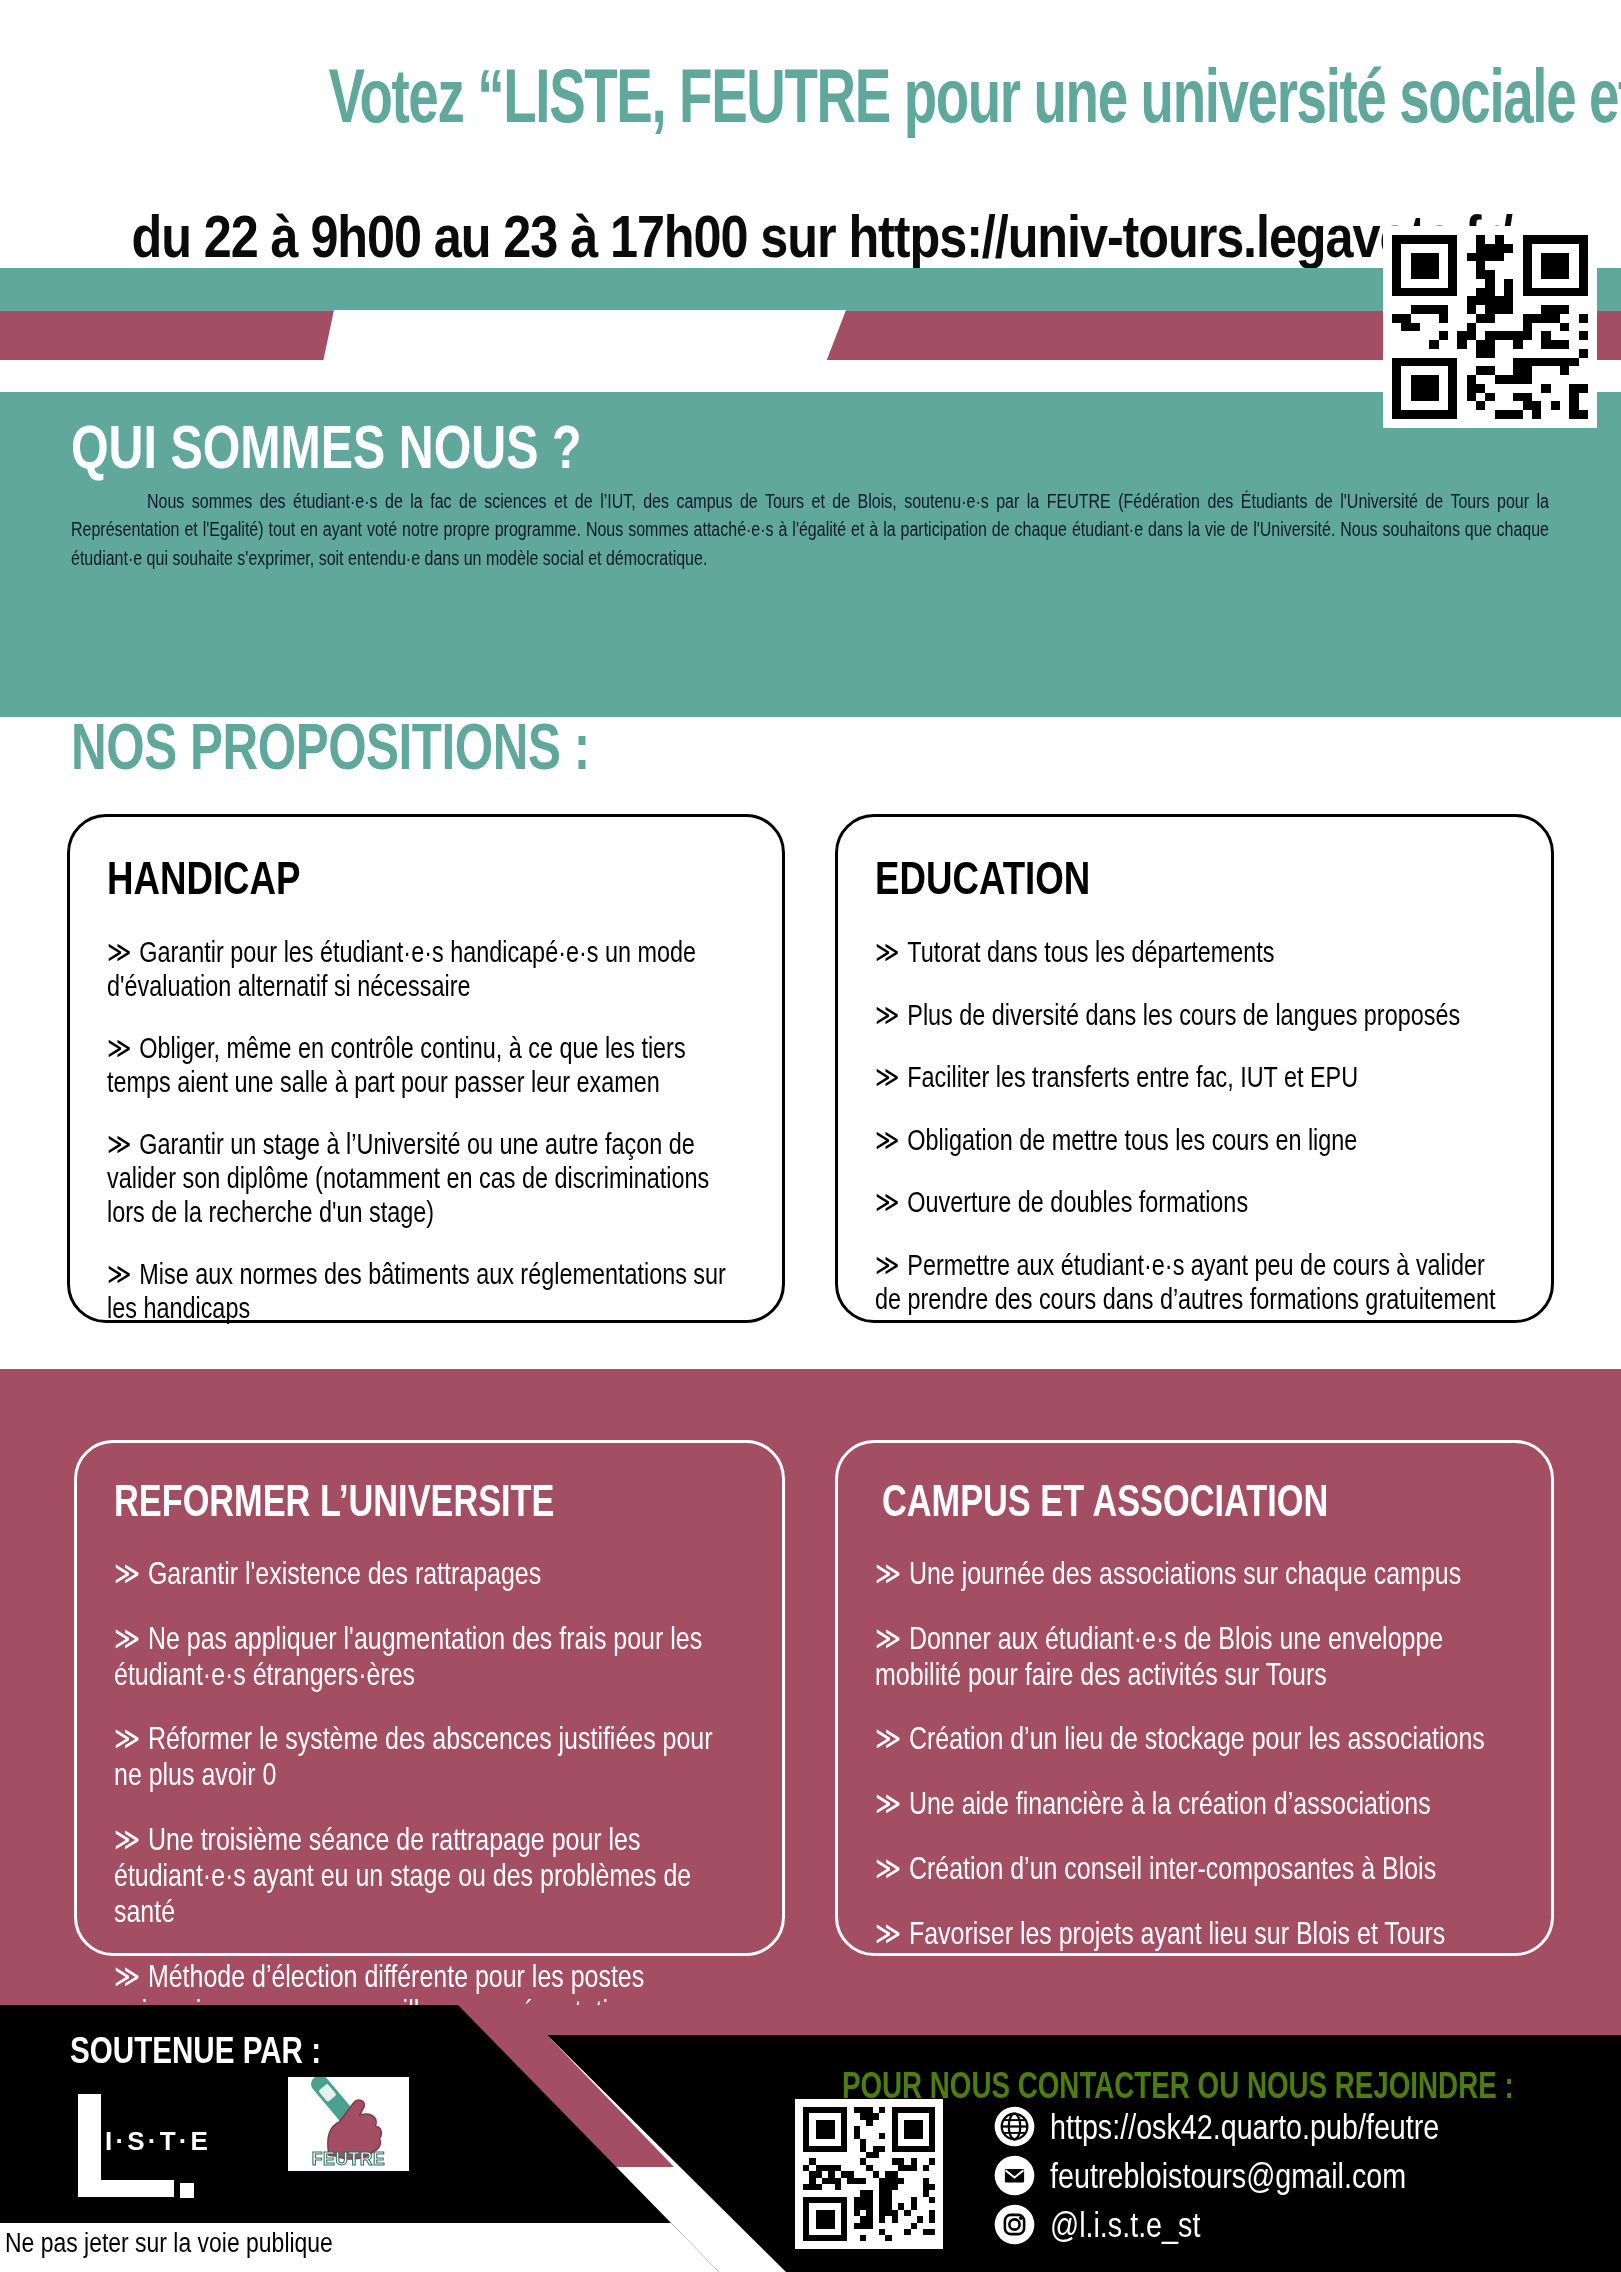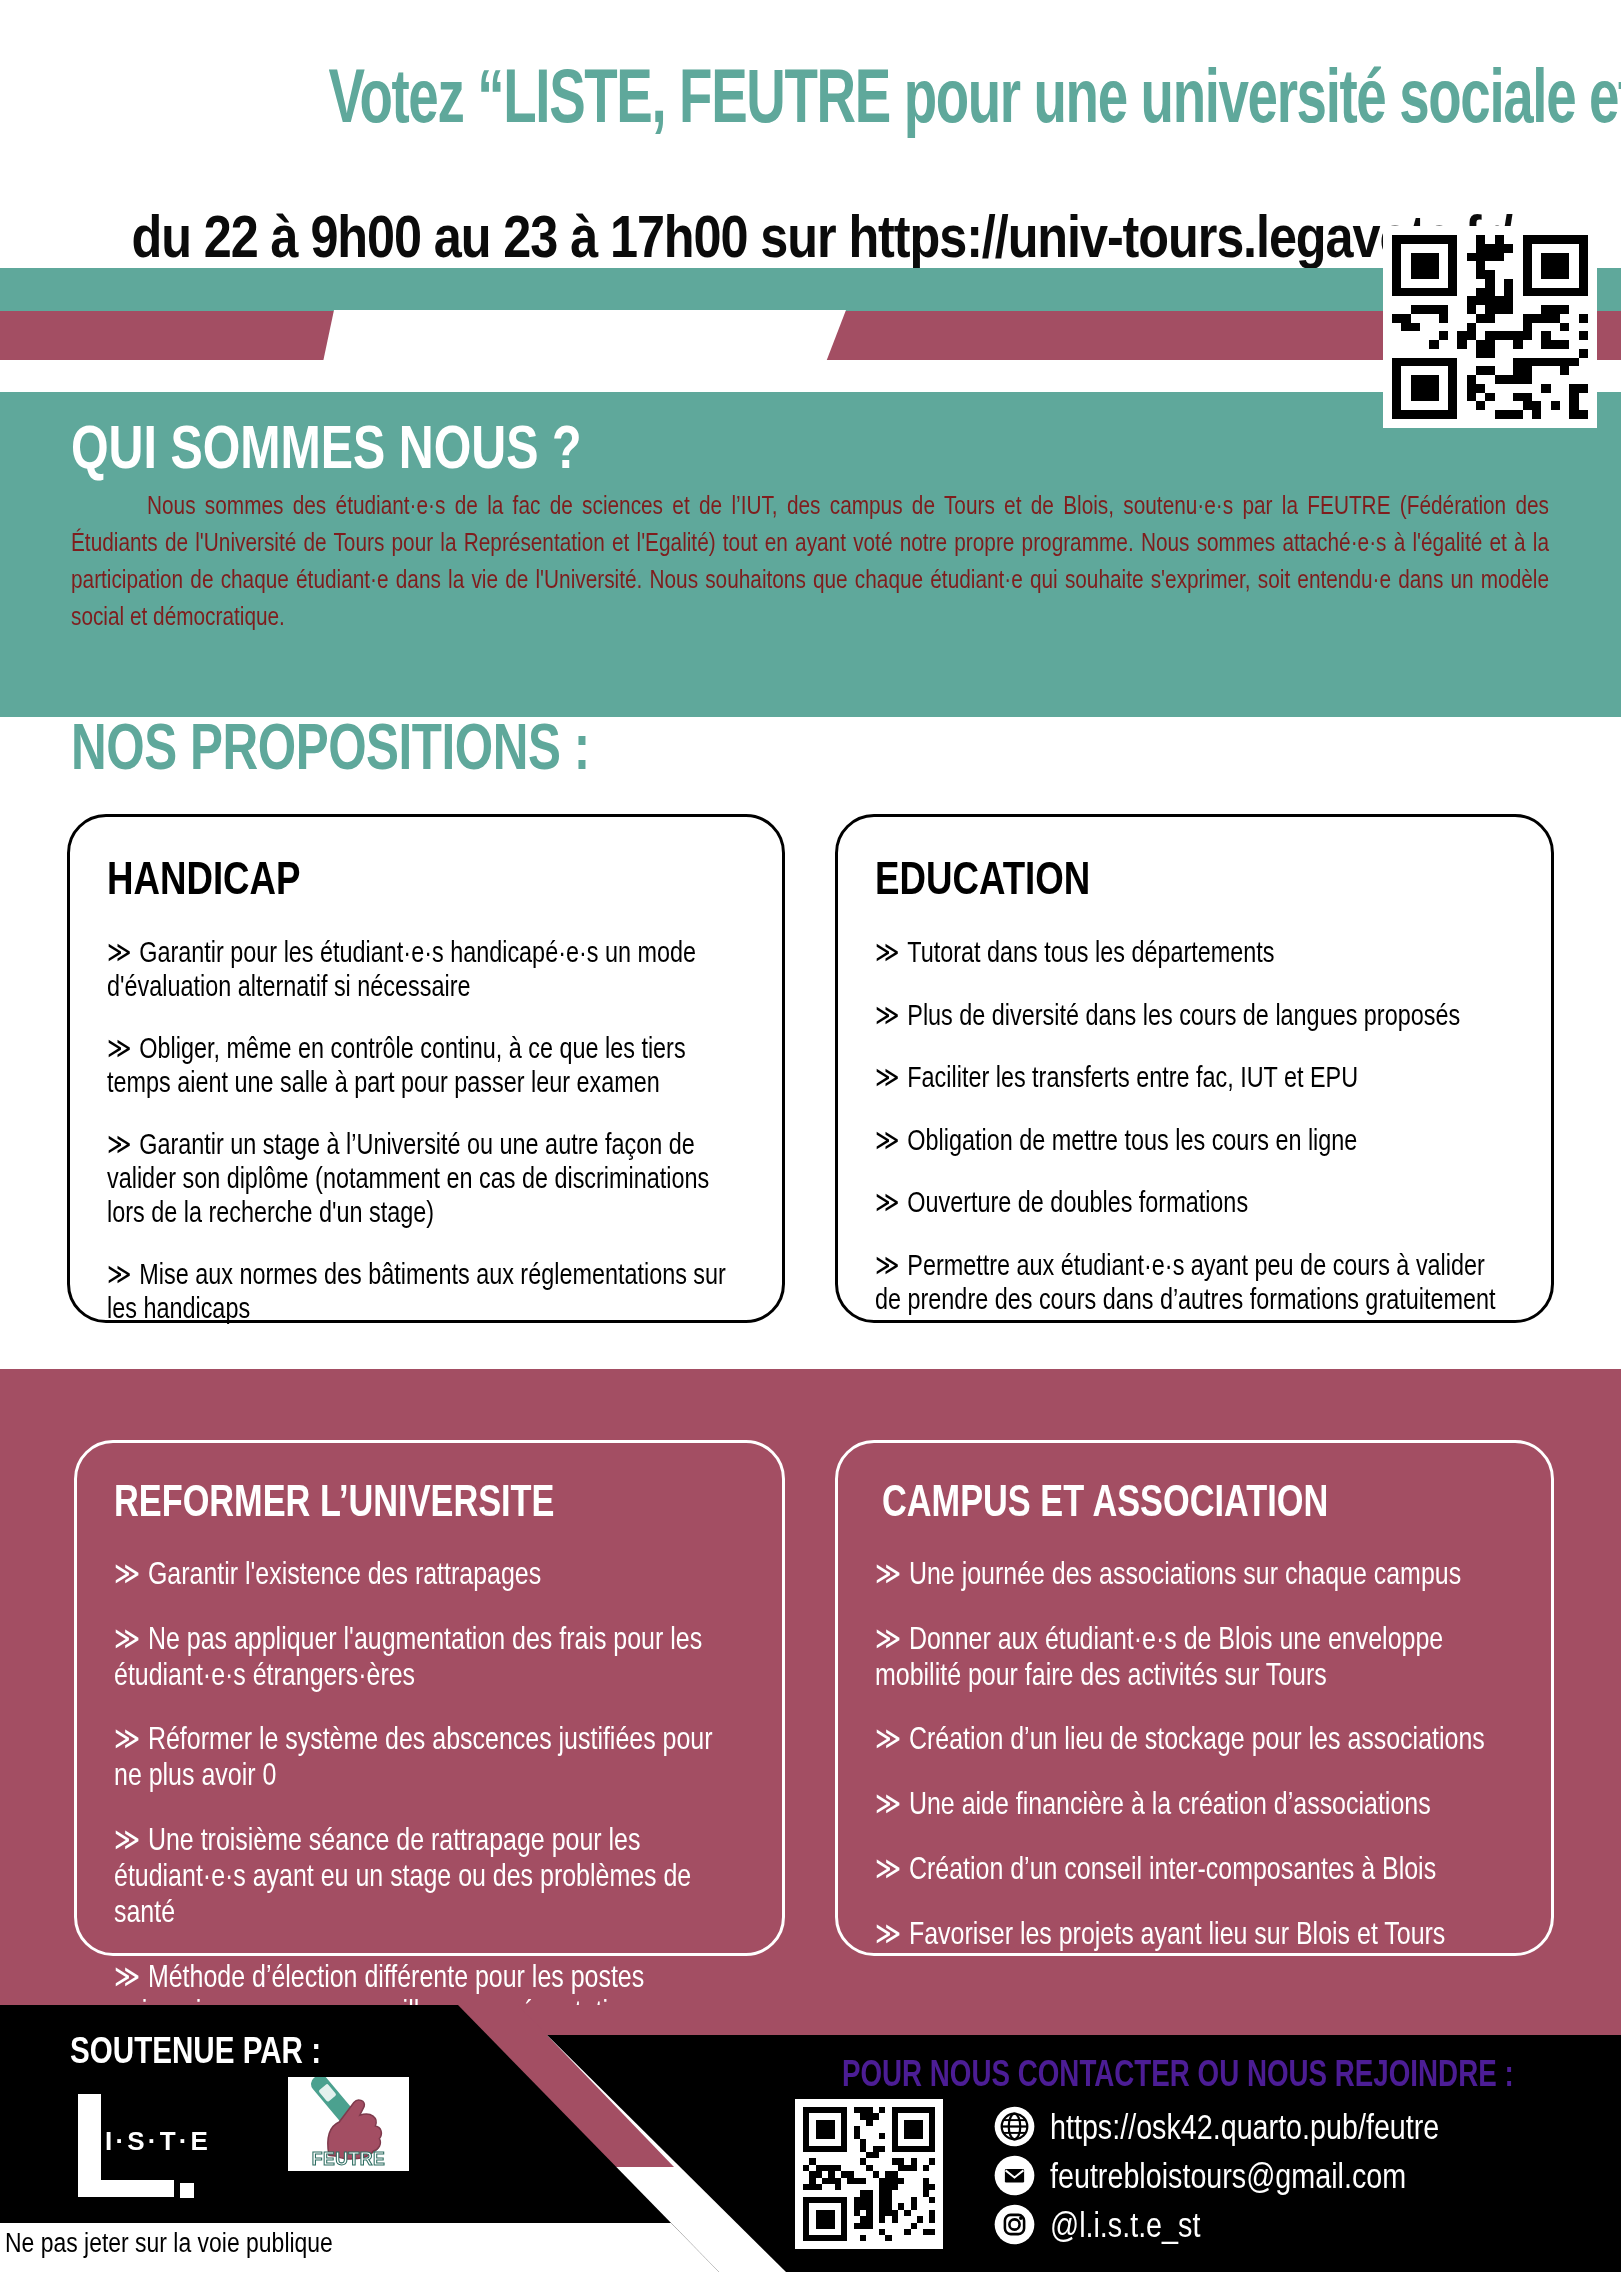--- a/index.html
+++ b/index.html
@@ -23,22 +23,22 @@
 
   
   .band-teal{position:absolute; left:0; top:268px; width:100%; height:52px; background:var(--teal);}
   .band-maroon{position:absolute; left:0; top:311px; width:100%; height:49px; background:var(--maroon);}
   .band-gap{position:absolute; left:0; top:310px; width:100%; height:52px; background:#fff;
     clip-path:polygon(334px 0, 846px 0, 826px 100%, 323px 100%);}
 
   
   .who{position:absolute; left:0; top:392px; width:100%; height:325px; background:var(--teal);}
   .who-heading{position:absolute; left:71px; top:19px; font-size:62px; font-weight:700; color:#fff;}
-  .who-par{position:absolute; left:71px; top:95px; width:1478px; color:#7f1d1d;
-    font-size:26px; line-height:1.42; text-align:justify; text-indent:95px;}
+  .who-par{position:absolute; left:71px; top:95px; width:1478px; color:#0f172a;
+    font-size:20px; line-height:1.42; text-align:justify; text-indent:95px;}
 
   
   .qr-box-top{position:absolute; left:1383px; top:226px; width:214px; height:202px;
     background:#fff; box-sizing:border-box; padding:9px;}
   .qr-box-top svg{width:100%; height:100%; display:block;}
 
   .nos-heading{position:absolute; left:71px; top:709px; font-size:65px; font-weight:700;
     color:var(--teal); letter-spacing:-0.6px;}
 
   
@@ -73,22 +73,22 @@
 
   .supported{position:absolute; left:70px; top:25px; color:#fff; font-size:37px; font-weight:700;}
   .liste-logo{position:absolute; left:75px; top:89px; width:140px; height:108px;}
   .liste-logo .lv{position:absolute; left:3.2px; top:0; width:23px; height:103px; background:#fff;}
   .liste-logo .lh{position:absolute; left:3.2px; top:86px; width:96px; height:17px; background:#fff;}
   .liste-logo .ltext{position:absolute; left:30px; top:32px; color:#fff; font-size:26px; font-weight:700; letter-spacing:3.2px;}
   .liste-logo .ldot{position:absolute; left:105px; top:89px; width:14px; height:14.6px; background:#fff;}
   .feutre-logo{position:absolute; left:288px; top:72px; width:121px; height:94px; background:#fff;}
   .feutre-logo svg{display:block; width:100%; height:100%;}
 
-  .contact-heading{position:absolute; left:730px; top:48px; width:825px; text-align:left;
-    color:#4c1d95; font-size:37px; font-weight:700;}
+  .contact-heading{position:absolute; left:730px; top:60px; width:825px; text-align:left;
+    color:#4d7c0f; font-size:37px; font-weight:700;}
   .qr-box-bottom{position:absolute; left:795px; top:94px; width:148px; height:150px;
     background:#fff; box-sizing:border-box; padding:7.6px;}
   .qr-box-bottom svg{width:100%; height:100%; display:block;}
   .contact-row{position:absolute; left:994px; height:43px; display:flex; align-items:center; gap:15px; color:#fff;}
   .contact-row .txt{font-size:35px; display:inline-block; transform:scaleX(.82); transform-origin:0 50%; white-space:nowrap;}
   .cicon{width:41px; height:41px; flex:0 0 auto;}
 </style>
 </head>
 <body>
 

